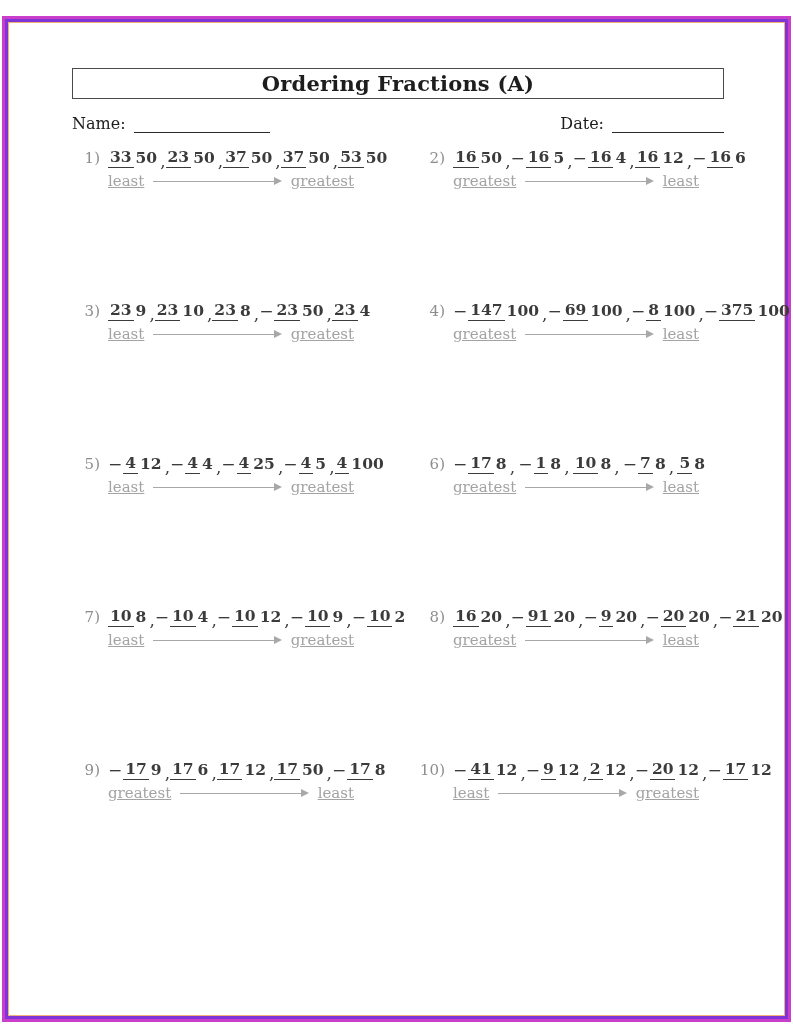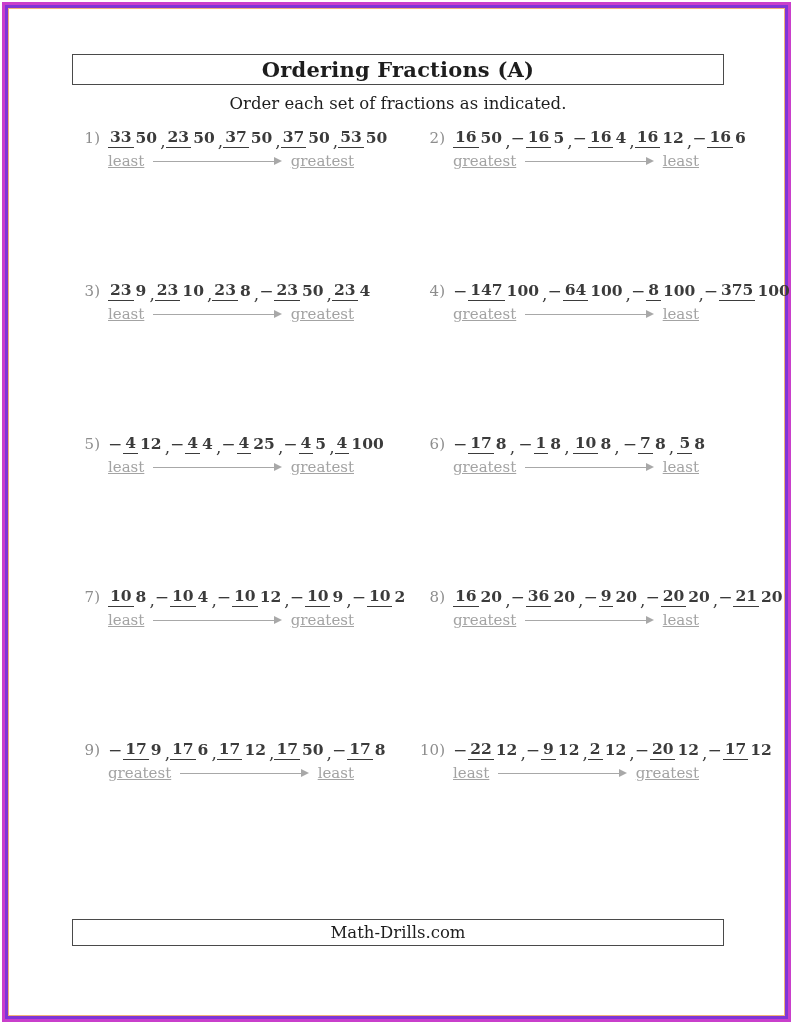--- a/index.html
+++ b/index.html
@@ -6,20 +6,21 @@
   html, body { width: 793px; height: 1024px; background: #ffffff; }
   body {
     font-family: "DejaVu Serif", "Liberation Serif", serif;
     color: #3b3b3b;
     position: relative;
     overflow: hidden;
   }
   .frame-outer {
     position: absolute; inset: 2px;
     border: 3px solid var(--magenta, #c93fcb);
+    margin-top: 14px;
   }
   .frame-mid {
     position: absolute; inset: 0;
     border: 3px solid var(--violet, #7f35d6);
   }
   .frame-inner {
     position: absolute; inset: 0;
     border: 1px solid var(--peach, #f2b078);
     background: #ffffff;
   }
@@ -151,22 +152,28 @@
 
 <div class="frame-outer">
   <div class="frame-mid">
     <div class="frame-inner">
       <div class="content">
 
         <div class="title-box">
           <span>Ordering Fractions (A)</span>
         </div>
 
-
-        <div class="instruction">Order each set of fractions as indicated.</div>
+        <div class="name-row">
+          <span>Name:</span>
+          <span class="field-line name-line"></span>
+          <span class="name-spacer"></span>
+          <span class="date-label">Date:</span>
+          <span class="field-line date-line"></span>
+        </div>
+
 
         <div class="problems-grid">
             <div class="problem">
               <div class="prob-line">
                 <span class="prob-num">1)</span>
                 <div class="fracs">
                   <span class="fgroup">
                     <span class="frac">
                       <span class="fnum">33</span>
                       <span class="fden">50</span>
@@ -315,21 +322,21 @@
                     <span class="minus">−</span>
                     <span class="frac">
                       <span class="fnum">147</span>
                       <span class="fden">100</span>
                     </span>
                     <span class="comma">,</span>
                   </span>
                   <span class="fgroup">
                     <span class="minus">−</span>
                     <span class="frac">
-                      <span class="fnum">64</span>
+                      <span class="fnum">69</span>
                       <span class="fden">100</span>
                     </span>
                     <span class="comma">,</span>
                   </span>
                   <span class="fgroup">
                     <span class="minus">−</span>
                     <span class="frac">
                       <span class="fnum">8</span>
                       <span class="fden">100</span>
                     </span>
@@ -518,21 +525,21 @@
                   <span class="fgroup">
                     <span class="frac">
                       <span class="fnum">16</span>
                       <span class="fden">20</span>
                     </span>
                     <span class="comma">,</span>
                   </span>
                   <span class="fgroup">
                     <span class="minus">−</span>
                     <span class="frac">
-                      <span class="fnum">36</span>
+                      <span class="fnum">91</span>
                       <span class="fden">20</span>
                     </span>
                     <span class="comma">,</span>
                   </span>
                   <span class="fgroup">
                     <span class="minus">−</span>
                     <span class="frac">
                       <span class="fnum">9</span>
                       <span class="fden">20</span>
                     </span>
@@ -611,21 +618,21 @@
                 <span class="alabel">least</span>
               </div>
             </div>
             <div class="problem">
               <div class="prob-line">
                 <span class="prob-num">10)</span>
                 <div class="fracs">
                   <span class="fgroup">
                     <span class="minus">−</span>
                     <span class="frac">
-                      <span class="fnum">22</span>
+                      <span class="fnum">41</span>
                       <span class="fden">12</span>
                     </span>
                     <span class="comma">,</span>
                   </span>
                   <span class="fgroup">
                     <span class="minus">−</span>
                     <span class="frac">
                       <span class="fnum">9</span>
                       <span class="fden">12</span>
                     </span>
@@ -657,20 +664,17 @@
               </div>
               <div class="arrow-row">
                 <span class="alabel">least</span>
                 <div class="aline"></div>
                 <div class="ahead"></div>
                 <span class="alabel">greatest</span>
               </div>
             </div>
           </div>
 
-        <div class="footer-box">
-          <span>Math-Drills.com</span>
-        </div>
 
       </div>
     </div>
   </div>
 </div>
 
 </body></html>

